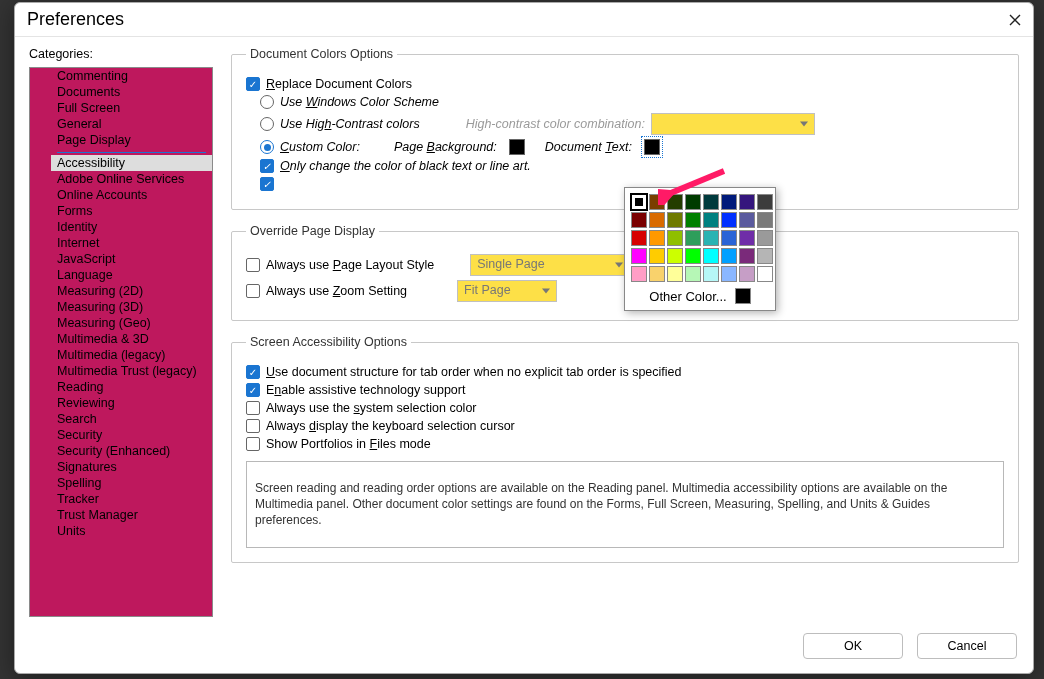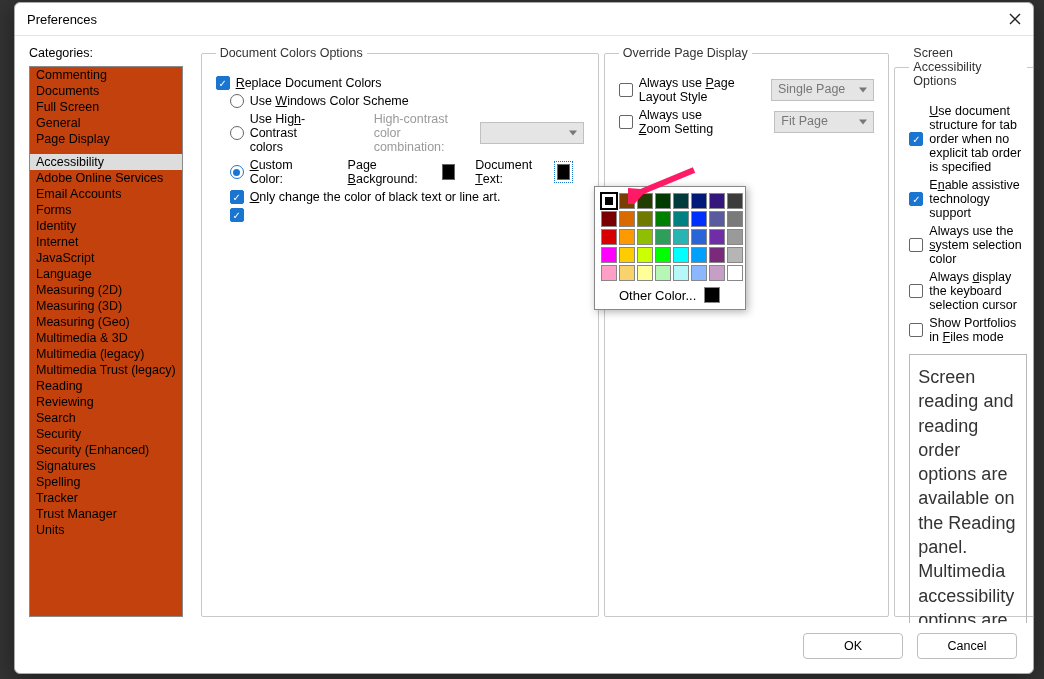--- a/index.html
+++ b/index.html
@@ -23,76 +23,77 @@
     display: flex;
     flex-direction: column;
   }
   .titlebar {
     display: flex;
     align-items: center;
     justify-content: space-between;
     padding: 6px 8px 6px 12px;
     border-bottom: 1px solid #e4e4e4;
   }
-  .title { font-size: 13px; }
+  .title { font-size: 18px; }
   .close-btn {
     width: 20px; height: 20px;
     display: flex; align-items: center; justify-content: center;
     font-size: 16px; cursor: pointer;
   }
   .body {
     display: flex;
     flex: 1;
     padding: 10px 14px 6px 14px;
     gap: 18px;
     overflow: hidden;
   }
   .sidebar { width: 184px; display: flex; flex-direction: column; }
   .sidebar-label { margin-bottom: 6px; }
   .categories {
     border: 1px solid #8a8a8a;
     flex: 1;
     overflow-y: auto;
     position: relative;
-    background: #c2410c;
+    background: #be185d;
+    padding-left: 21px;
   }
   .cat-item {
     padding: 1px 6px;
     cursor: pointer;
     white-space: nowrap;
   }
   .cat-sep { border-top:1px solid #1a75d1; margin: 4px 6px 2px 6px; }
   .cat-item.selected { background: #ddd; }
 
   .main {
     flex: 1;
     display: flex;
-    flex-direction: row;
-    gap: 5px;
+    flex-direction: column;
+    gap: 14px;
     position: relative;
   }
 
   fieldset {
     border: 1px solid #c8c8c8;
     border-radius: 2px;
     padding: 12px 14px 14px 14px;
     position: relative;
   }
   legend {
     padding: 0 4px;
     font-size: 12.5px;
     color: #333;
   }
   .row {
     display: flex;
     align-items: center;
     gap: 6px;
     margin: 4px 0;
   }
-  .indent { padding-left: 14px; }
+  .indent { padding-left: 14px; font-style: italic; }
   .checkbox, .radio {
     width: 14px; height: 14px;
     border: 1px solid #666;
     display:inline-flex; align-items:center; justify-content:center;
     font-size:10px; color:#fff;
     flex-shrink:0;
   }
   .checkbox { border-radius: 2px; }
   .checkbox.checked { background:#1a75d1; border-color:#1a75d1; }
   .radio { border-radius:50%; }
@@ -101,33 +102,33 @@
     content:""; width:7px; height:7px; border-radius:50%; background:#1a75d1;
   }
   u.hot { text-decoration: underline; }
   .label { cursor: default; }
   .disabled { color:#9a9a9a; }
   .swatch {
     width:16px; height:16px; border:1px solid #666; background:#000;
     margin-left:6px; margin-right:14px;
   }
   .combo {
-    border:1px solid #c0c0c0; background:#e5e5e5;
+    border:1px solid #c0c0c0; background:#fde047;
     height:22px; padding:2px 20px 2px 6px;
     position:relative; color:#777; min-width:100px;
   }
   .combo::after{
     content:""; position:absolute; right:6px; top:50%;
     transform:translateY(-50%);
     border-left:4px solid transparent;
     border-right:4px solid transparent;
     border-top:5px solid #777;
   }
   .info-box {
-    border:1px solid #b8b8b8; padding:10px 8px; font-size:18px; color:#333;
+    border:1px solid #b8b8b8; padding:18px 8px; font-size:12px; color:#333;
     line-height:1.35;
   }
   .footer {
     display:flex; justify-content:flex-end; gap:14px;
     padding:10px 16px 14px 16px;
   }
   .btn {
     min-width:100px; padding:5px 12px;
     border:1px solid #bdbdbd; border-radius:4px;
     background:#fff; text-align:center; cursor:pointer;
@@ -182,21 +183,21 @@
       <div class="sidebar-label">Categories:</div>
       <div class="categories" id="categories">
           <div class="cat-item">Commenting</div>
           <div class="cat-item">Documents</div>
           <div class="cat-item">Full Screen</div>
           <div class="cat-item">General</div>
           <div class="cat-item">Page Display</div>
           <div class="cat-sep"></div>
           <div class="cat-item selected">Accessibility</div>
           <div class="cat-item">Adobe Online Services</div>
-          <div class="cat-item">Email Accounts</div>
+          <div class="cat-item">Online Accounts</div>
           <div class="cat-item">Forms</div>
           <div class="cat-item">Identity</div>
           <div class="cat-item">Internet</div>
           <div class="cat-item">JavaScript</div>
           <div class="cat-item">Language</div>
           <div class="cat-item">Measuring (2D)</div>
           <div class="cat-item">Measuring (3D)</div>
           <div class="cat-item">Measuring (Geo)</div>
           <div class="cat-item">Multimedia &amp; 3D</div>
           <div class="cat-item">Multimedia (legacy)</div>

